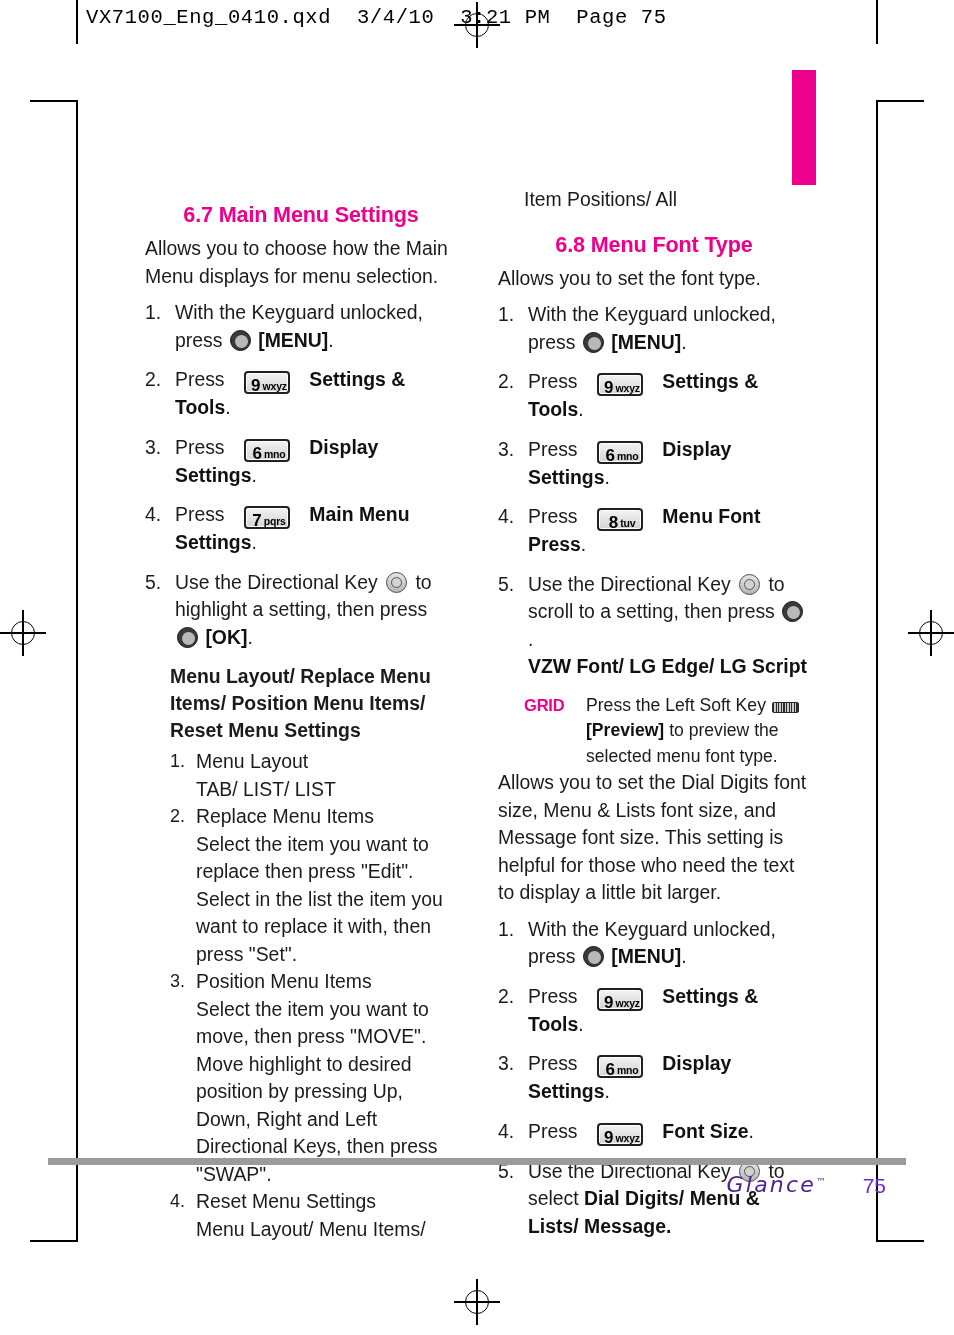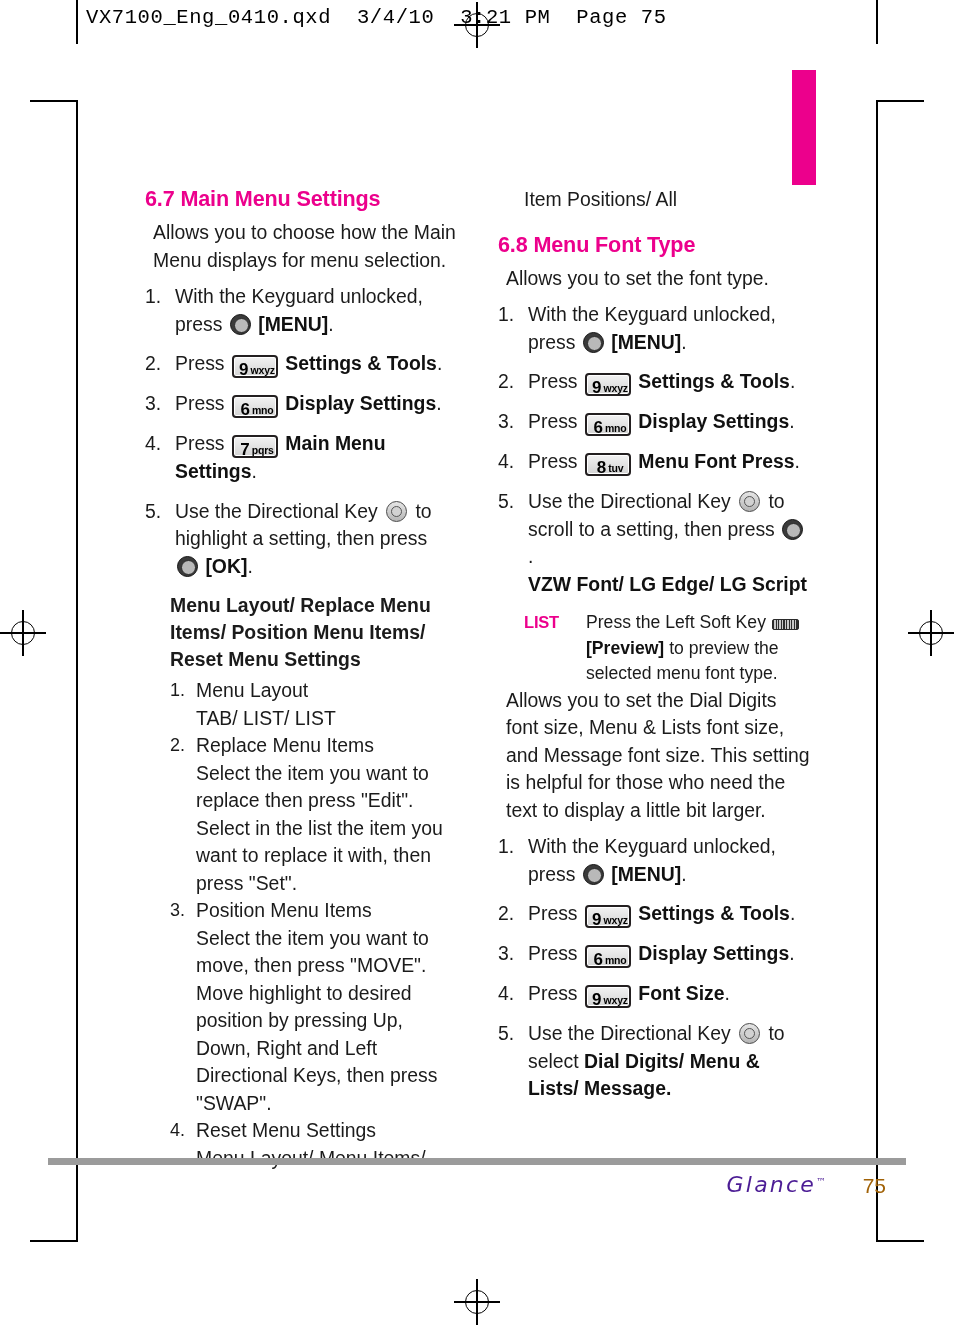--- a/index.html
+++ b/index.html
@@ -35,25 +35,25 @@
   
   .col {
     position: absolute; top: 186px; width: 312px;
     font-size: 19.4px; line-height: 27.5px; color: #1b1b1b;
   }
   .col-left  { left: 145px; }
   .col-right { left: 498px; }
 
   h2.sec {
     color: #EC008C; font-size: 21.6px; font-weight: bold;
-    letter-spacing: -0.15px; margin: 0 0 7px 0; line-height: 26px;
+    letter-spacing: -0.15px; margin: 16px 0 7px 0; line-height: 26px; text-align: center;
   }
   h2.sec.spaced { margin-top: 18px; }
 
-  p.body { margin: 0 0 9px 8px; }
+  p.body { margin: 0 0 9px 0; }
   p.plain { margin: 0 0 4px 0; }
 
   
   ol.steps { list-style: none; margin: 4px 0 0 0; padding: 0; }
   ol.steps > li {
     position: relative; padding-left: 30px; margin-bottom: 12px;
   }
   ol.steps > li > .num {
     position: absolute; left: 0; top: 0; width: 24px; text-align: left;
   }
@@ -78,21 +78,21 @@
     color: #EC008C; font-weight: bold; font-size: 16.5px; letter-spacing: -0.2px;
   }
 
   
   .keybtn {
     display: inline-block; vertical-align: -4px;
     min-width: 46px; height: 23px; line-height: 21px;
     border: 2px solid #231f20; border-radius: 4px;
     background: linear-gradient(#f2f2f2, #d4d4d4);
     box-shadow: inset 0 0 0 1px #fff;
-    padding: 0 0 0 4px; margin: 0 2px; text-align: center;
+    padding: 0 0 0 4px; margin: 0 14px; text-align: center;
     white-space: nowrap; color: #000;
   }
   .keybtn .d { font-size: 17px; font-weight: bold; vertical-align: -1px; }
   .keybtn .l { font-size: 10.5px; font-weight: bold; margin-left: 2px; letter-spacing: -0.2px; }
 
   .okkey {
     display: inline-block; vertical-align: -4px; margin: 0 2px;
     width: 21px; height: 21px; border-radius: 50%;
     background: #3a3a3a; border: 1px solid #151515;
     position: relative;
@@ -127,21 +127,21 @@
     height: 7px; background: #9b9b9b;
   }
   .brand {
     position: absolute; right: 128px; top: 1172px;
     font-family: "DejaVu Sans", sans-serif;
     font-style: italic; font-size: 22px; letter-spacing: 2.2px; color: #4c1d95;
   }
   .brand .tm { font-size: 10px; letter-spacing: 0; vertical-align: 7px; }
   .pageno {
     position: absolute; right: 68px; top: 1174px;
-    font-size: 21px; color: #a16207;
+    font-size: 21px; color: #6d28d9;
   }
 </style>
 </head>
 <body>
 
 <div class="page">
 
   <div class="filehdr">VX7100_Eng_0410.qxd  3/4/10  3:21 PM  Page 75</div>
 
   <div class="cropline" style="left:76px;  top:0px;    width:1.6px; height:44px;"></div>
@@ -287,21 +287,21 @@
         <span class="num">5.</span>
         <span>Use the Directional Key</span>
         <span class="dirkey"></span>
         <span>to scroll to a setting, then press</span>
         <span class="okkey"></span><span>.</span>
         <b style="display:block;">VZW Font/ LG Edge/ LG Script</b>
       </li>
     </ol>
 
     <div class="note">
-      <span class="lbl">LIST</span>
+      <span class="lbl">GRID</span>
       <span>Press the Left Soft Key</span>
       <span class="softkey"></span>
       <b>[Preview]</b>
       <span>to preview the selected menu font type.</span>
     </div>
 
 
     <p class="body">Allows you to set the Dial Digits font size, Menu &amp; Lists font size, and Message font size. This setting is helpful for those who need the text to display a little bit larger.</p>
 
     <ol class="steps">

